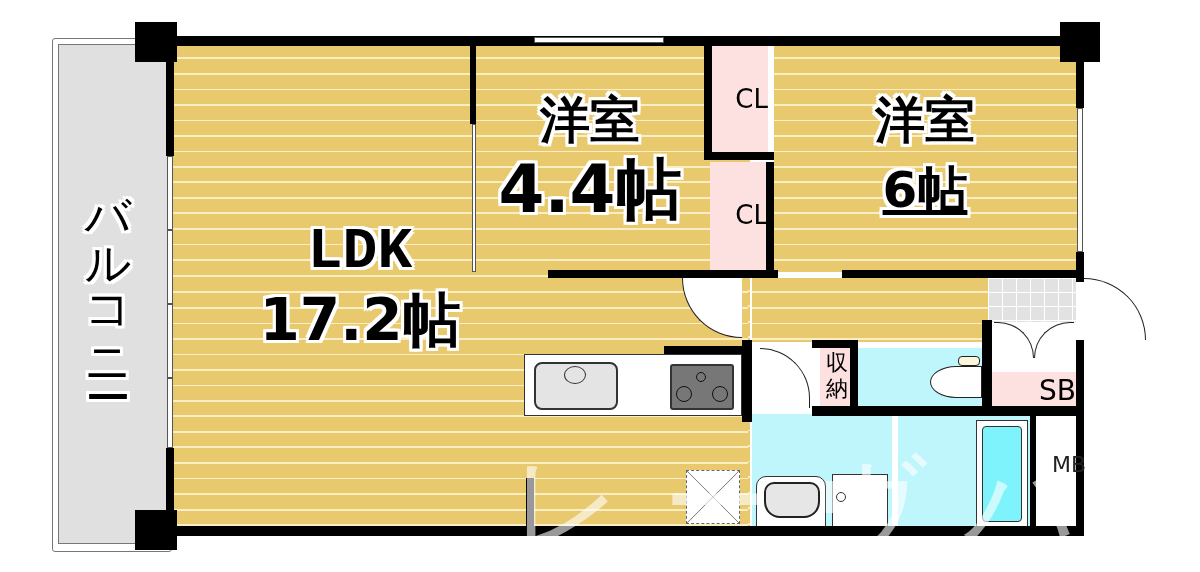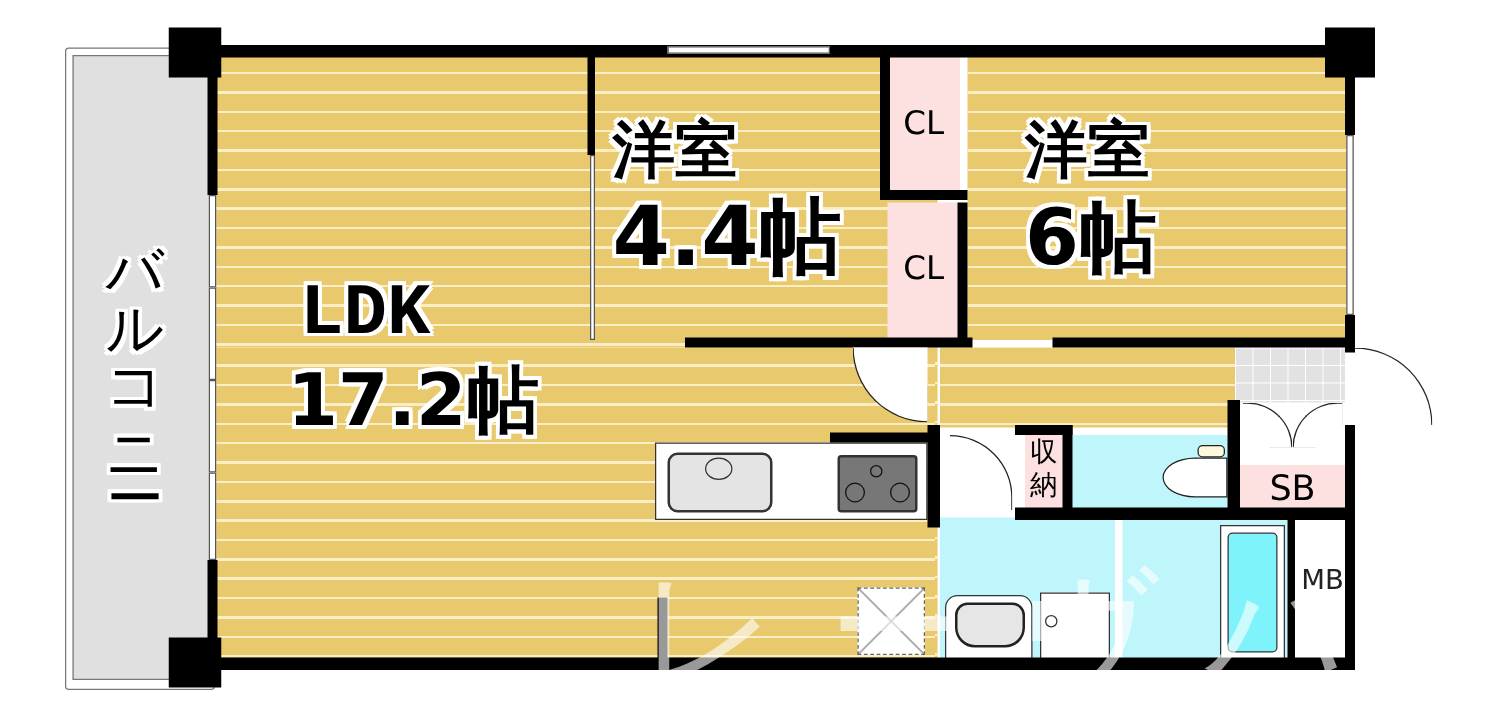--- a/index.html
+++ b/index.html
@@ -3,23 +3,23 @@
 <meta charset="utf-8">
 <style>
   html,body{margin:0;padding:0;background:#ffffff;}
   body{width:1200px;height:572px;position:relative;overflow:hidden;font-family:"DejaVu Sans","Liberation Sans",sans-serif;}
   .abs{position:absolute;box-sizing:border-box;}
   .floor{background-color:#e8c96e;background-image:repeating-linear-gradient(to bottom, transparent 0px, transparent 13.5px, #fbeec4 13.5px, #fbeec4 15.5px);}
   .wet{background:#bff6fb;}
   .pink{background:#fde0e0;}
   .tile{background-color:#e2e2e2;background-image:linear-gradient(#ffffff 1px,transparent 1px),linear-gradient(90deg,#ffffff 1px,transparent 1px);background-size:14px 14px;}
   .wall{background:#000;}
-  .label{position:absolute;color:#000;font-weight:bold;white-space:nowrap;
+  .label{position:absolute;color:#000;font-weight:bold;text-align:center;white-space:nowrap;
     text-shadow:-3px -3px 0 #fff,3px -3px 0 #fff,-3px 3px 0 #fff,3px 3px 0 #fff,0 3px 0 #fff,0 -3px 0 #fff,3px 0 0 #fff,-3px 0 0 #fff;}
-  .small-label{position:absolute;color:#000;text-align:center;white-space:nowrap;font-family:"DejaVu Sans",sans-serif;}
+  .small-label{position:absolute;color:#000;text-align:right;white-space:nowrap;font-family:"DejaVu Sans",sans-serif;}
   .win{position:absolute;background:#fff;border:1px solid #555;box-sizing:border-box;}
   .watermark{position:absolute;color:rgba(255,255,255,0.6);font-size:110px;font-family:"DejaVu Sans",sans-serif;letter-spacing:40px;white-space:nowrap;pointer-events:none;}
 </style>
 </head>
 <body>
 
 <div class="abs" style="left:52px;top:38px;width:120px;height:514px;border:1px solid #777;border-radius:3px;background:#fff;"></div>
 <div class="abs" style="left:58px;top:44px;width:112px;height:500px;background:#e0e0e0;border:1px solid #777;"></div>
 <div class="label" style="left:80px;top:165px;width:60px;font-size:46px;writing-mode:vertical-rl;font-weight:normal;">バルコニー</div>
 
@@ -106,21 +106,21 @@
 <div class="abs" style="left:682px;top:278px;width:60px;height:60px;border-bottom:1.5px solid #222;border-left:1.5px solid #222;border-radius:0 0 0 60px;background:#fff;"></div>
 <div class="abs" style="left:994px;top:322px;width:40px;height:36px;border-top:1.5px solid #222;border-right:1.5px solid #222;border-radius:0 40px 0 0;"></div>
 <div class="abs" style="left:1034px;top:322px;width:40px;height:36px;border-top:1.5px solid #222;border-left:1.5px solid #222;border-radius:40px 0 0 0;"></div>
 <div class="abs" style="left:760px;top:348px;width:50px;height:60px;border-top:1.5px solid #222;border-right:1.5px solid #222;border-radius:0 50px 0 0;"></div>
 
 <div class="label" style="left:240px;top:222px;width:240px;font-size:58px;line-height:60px;font-family:Liberation Mono, monospace;">LDK</div>
 <div class="label" style="left:230px;top:290px;width:260px;font-size:58px;line-height:60px;">17.2帖</div>
 <div class="label" style="left:490px;top:92px;width:200px;font-size:50px;line-height:56px;">洋室</div>
 <div class="label" style="left:490px;top:162px;width:200px;font-size:66px;line-height:56px;">4.4帖</div>
 <div class="label" style="left:820px;top:92px;width:210px;font-size:50px;line-height:56px;">洋室</div>
-<div class="label" style="left:820px;top:162px;width:210px;font-size:62px;line-height:56px;">6帖</div>
+<div class="label" style="left:820px;top:162px;width:210px;font-size:50px;line-height:56px;text-decoration:underline;">6帖</div>
 
 <div class="small-label" style="left:710px;top:84px;width:58px;font-size:26px;">CL</div>
 <div class="small-label" style="left:710px;top:200px;width:58px;font-size:26px;">CL</div>
-<div class="small-label" style="left:822px;top:350px;width:26px;font-size:22px;line-height:26px;white-space:normal;word-break:break-all;">収納</div>
+<div class="small-label" style="left:822px;top:350px;width:26px;font-size:22px;line-height:26px;white-space:normal;word-break:break-all;font-family:Liberation Serif, serif;">収納</div>
 <div class="small-label" style="left:992px;top:374px;width:84px;font-size:28px;">SB</div>
 <div class="small-label" style="left:1030px;top:452px;width:56px;font-size:22px;color:#222;">MB</div>
 
 <div class="watermark" style="left:510px;top:430px;">レーヴハウ</div>
 
 </body></html>

